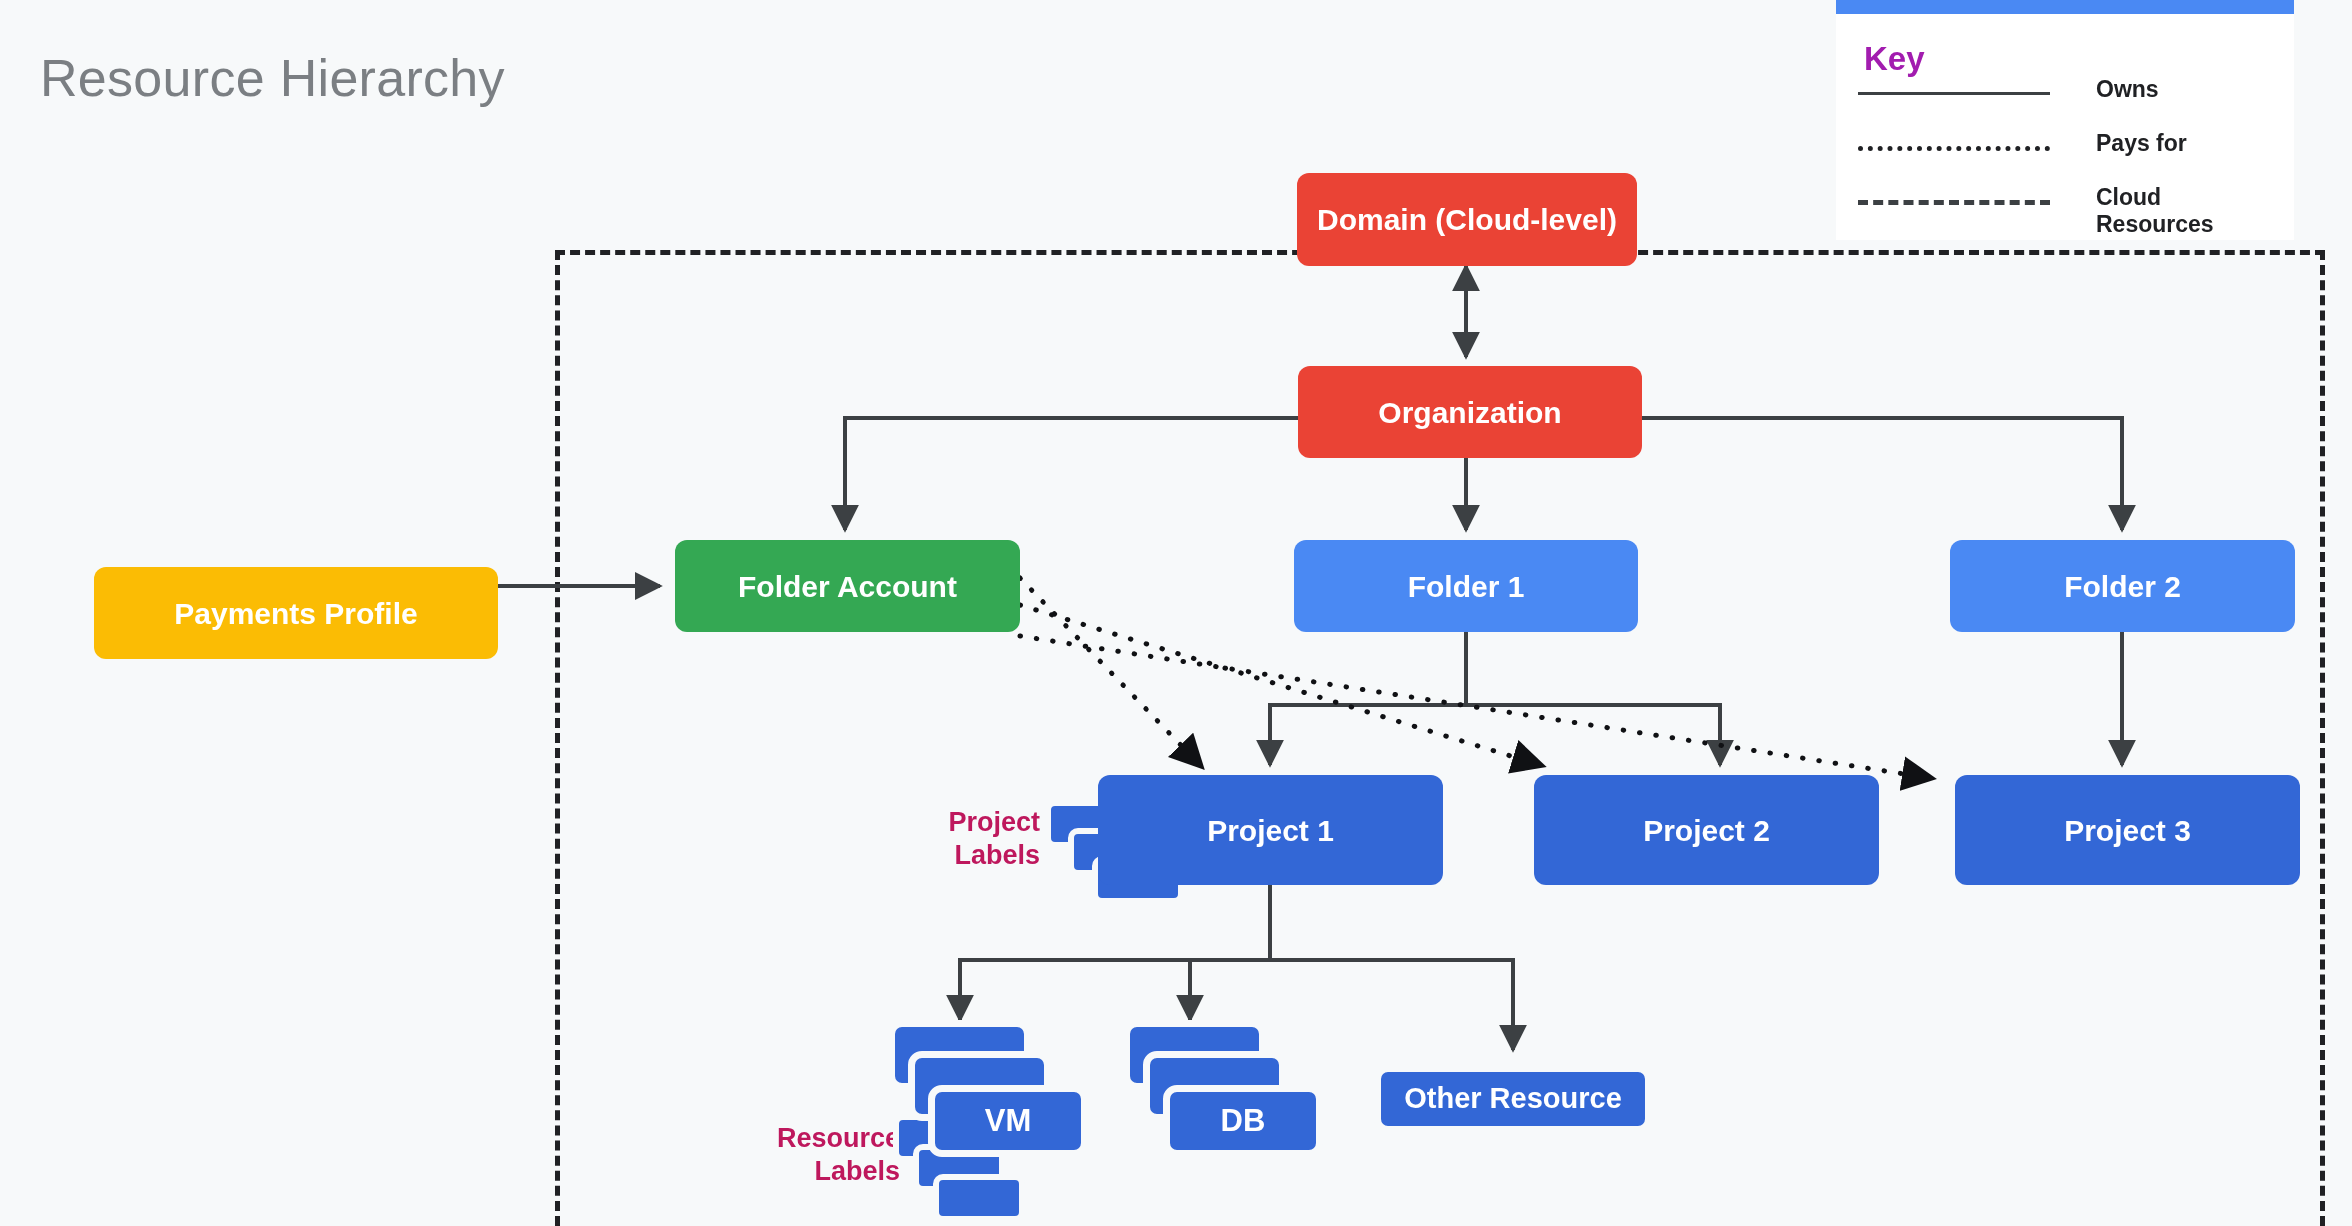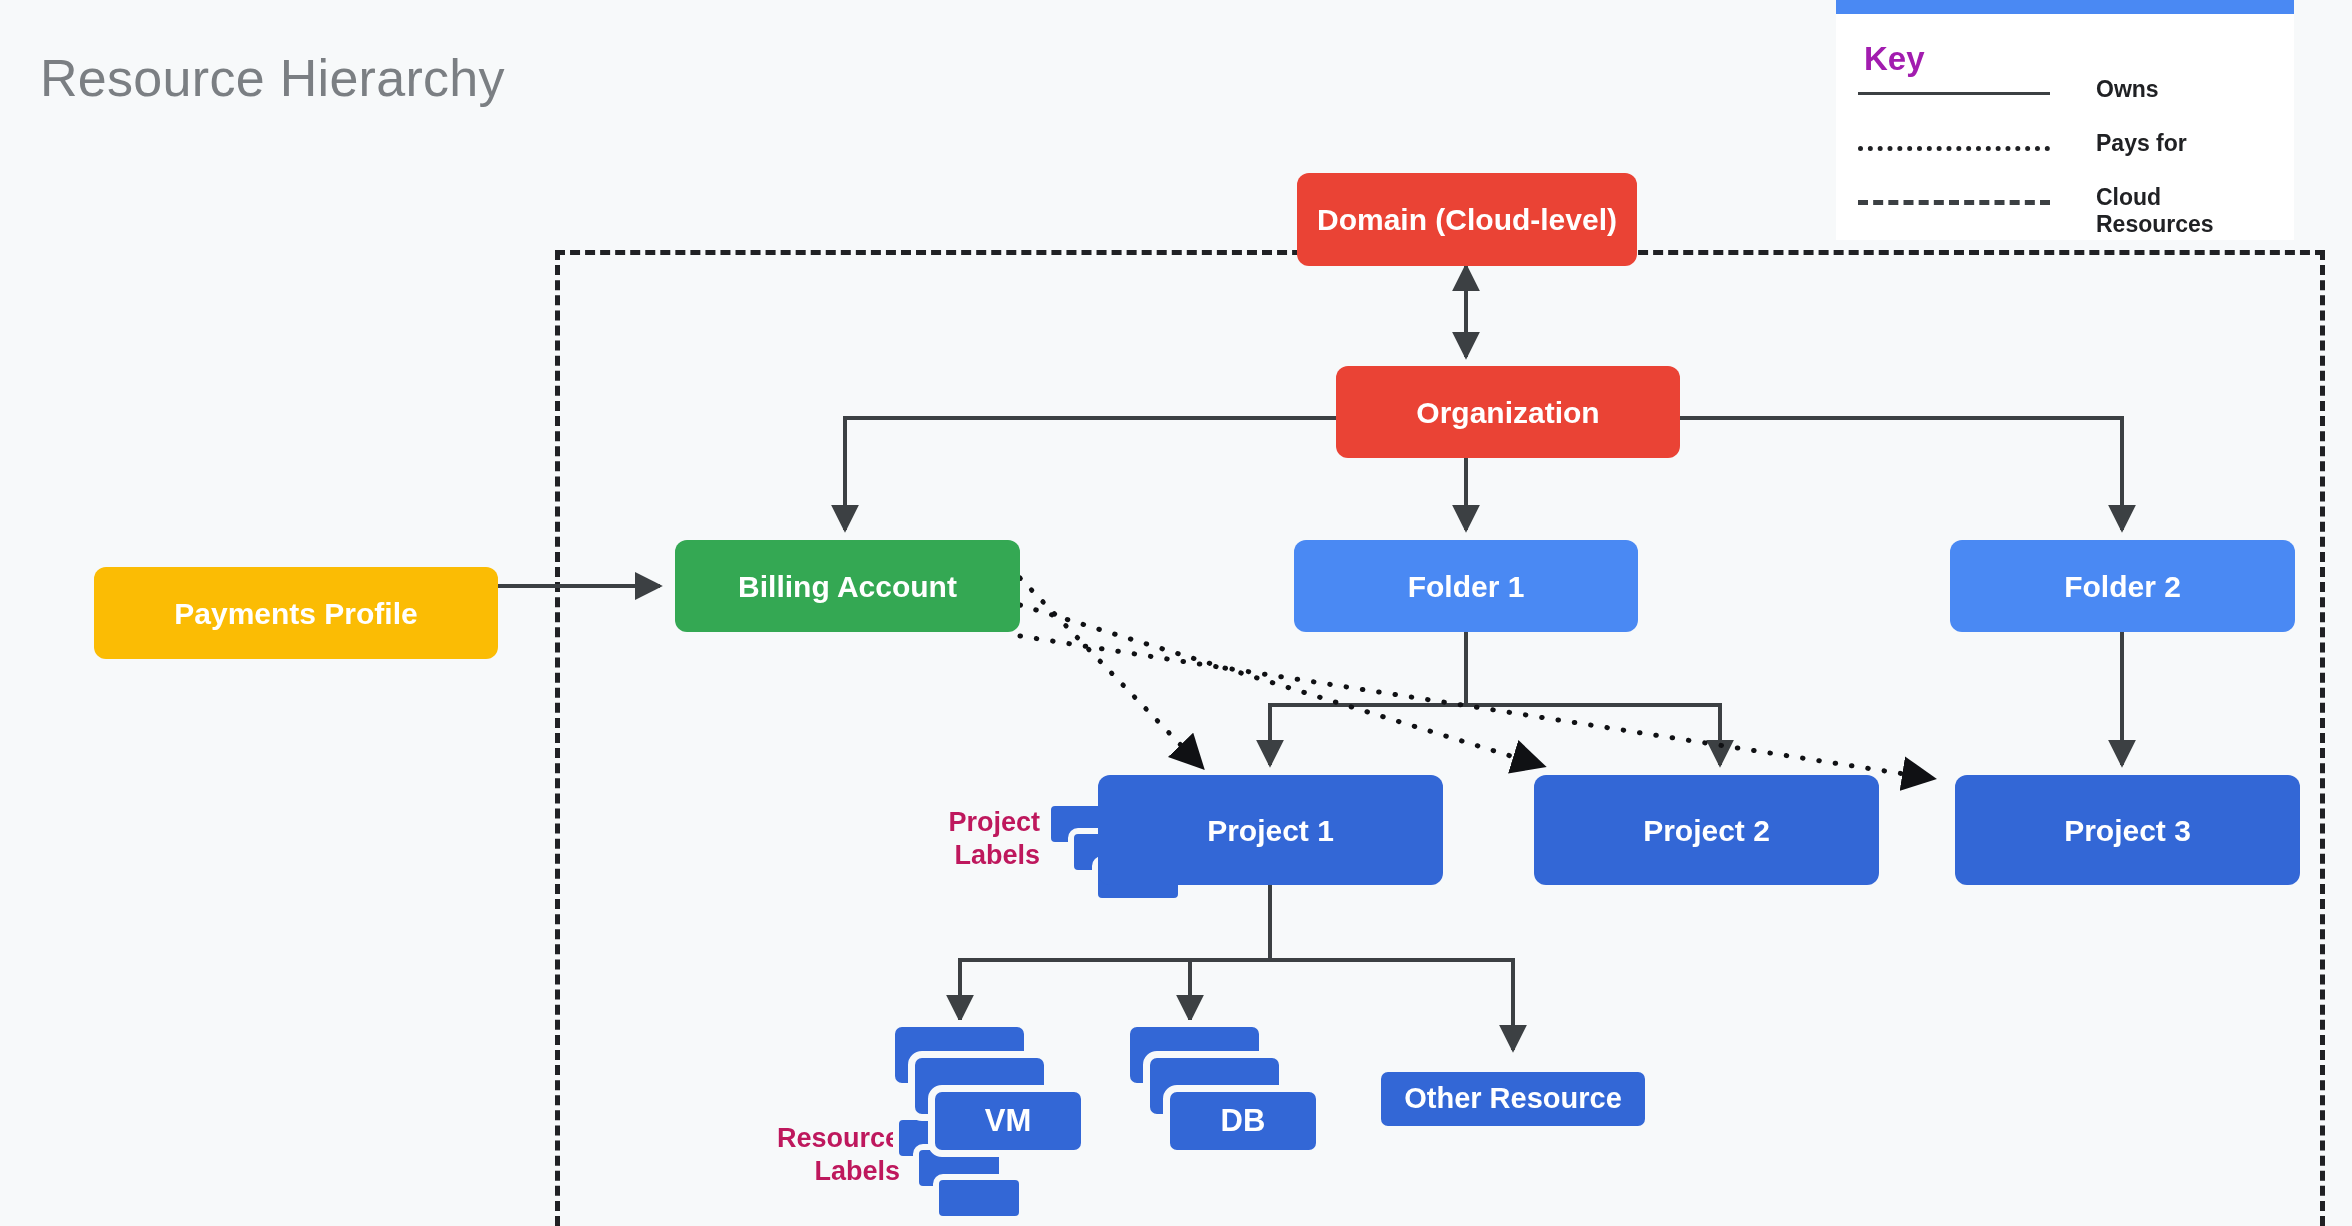--- a/index.html
+++ b/index.html
@@ -128,25 +128,25 @@
 
     <g stroke="#101114" stroke-width="5" fill="none" stroke-linecap="round" stroke-dasharray="0.5 16">
       <line x1="1020" y1="578" x2="1200" y2="765" marker-end="url(#arrow-dot)"></line>
       <line x1="1020" y1="605" x2="1540" y2="765" marker-end="url(#arrow-dot)"></line>
       <line x1="1020" y1="636" x2="1930" y2="778" marker-end="url(#arrow-dot)"></line>
     </g>
   </svg>
 
   <div class="node red" style="left:1297px;top:173px;width:340px;height:93px;">Domain (Cloud-level)</div>
 
-  <div class="node red" style="left:1336px;top:366px;width:344px;height:92px;">Organization</div>
+  <div class="node red" style="left:1298px;top:366px;width:344px;height:92px;">Organization</div>
 
   <div class="node amber" style="left:52px;top:567px;width:404px;height:92px;margin-left:42px;">Payments Profile</div>
 
-  <div class="node green" style="left:675px;top:540px;width:345px;height:92px;">Billing Account</div>
+  <div class="node green" style="left:675px;top:540px;width:345px;height:92px;">Folder Account</div>
 
   <div class="node lightblue" style="left:1294px;top:540px;width:344px;height:92px;">Folder 1</div>
 
   <div class="node lightblue" style="left:1950px;top:540px;width:345px;height:92px;">Folder 2</div>
 
   <div class="chip" style="left:1045px;top:800px;width:92px;height:48px;"></div>
   <div class="chip" style="left:1068px;top:828px;width:92px;height:48px;"></div>
   <div class="chip" style="left:1092px;top:856px;width:92px;height:48px;"></div>
 
   <div class="side-label right" style="left:880px;top:806px;width:160px;">

